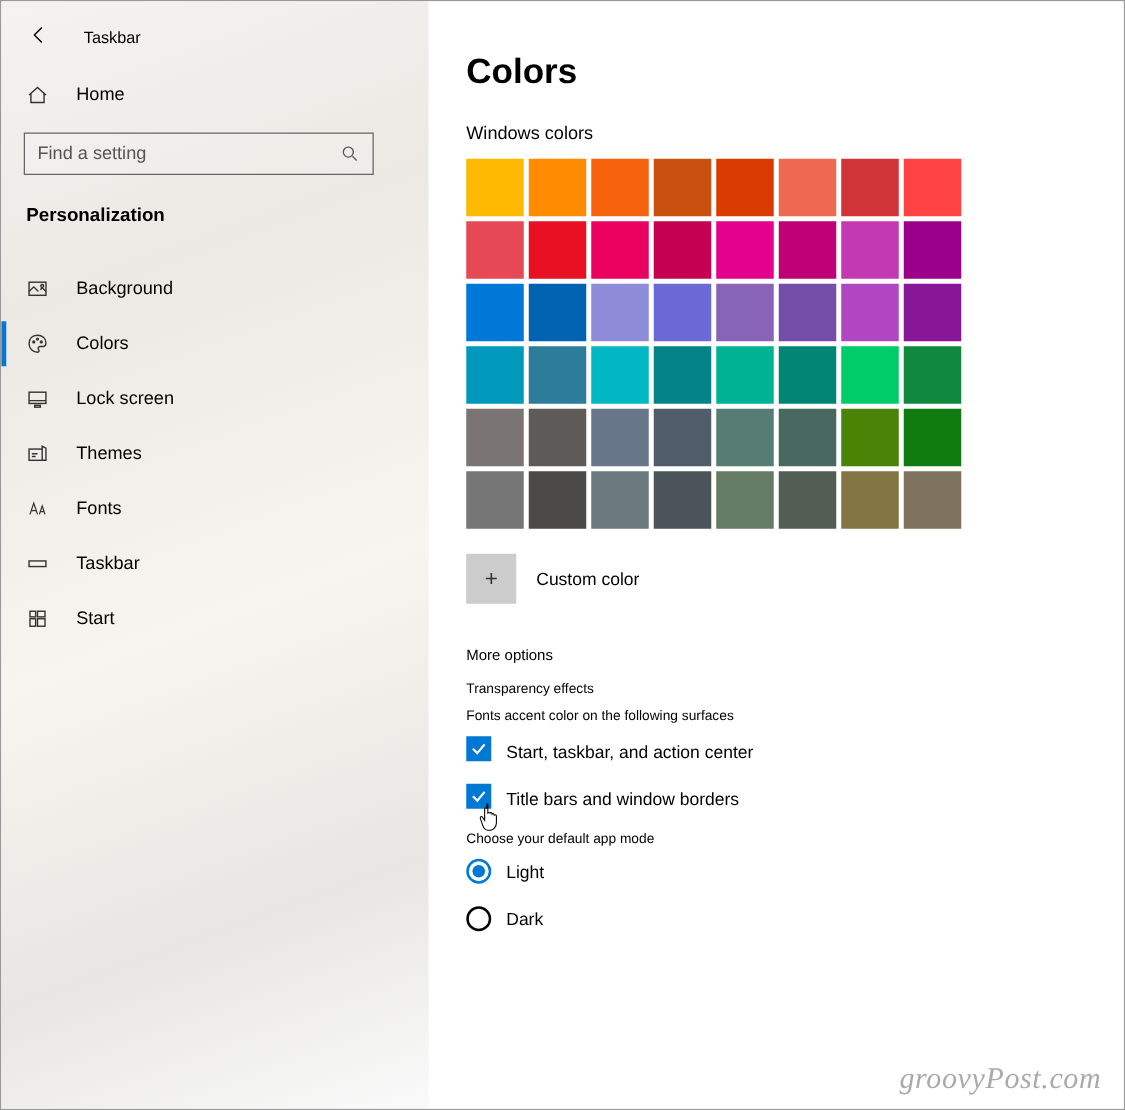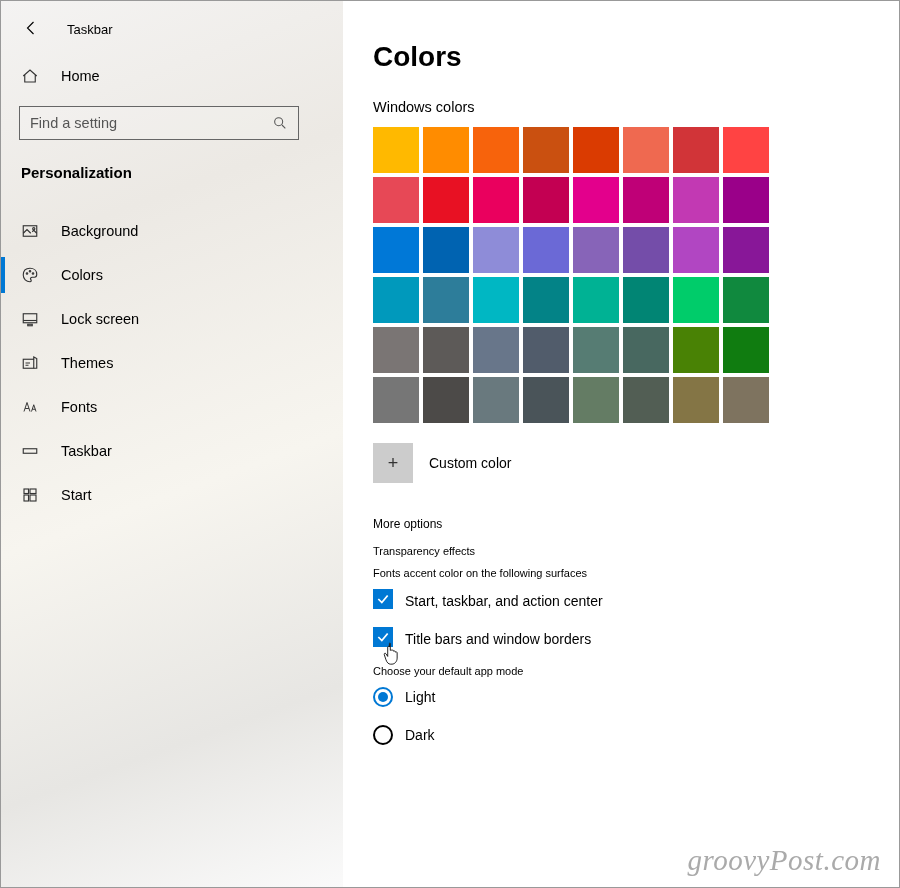--- a/index.html
+++ b/index.html
@@ -132,21 +132,21 @@
     position:absolute;
     left:8px; top:14px;
     width:22px; height:24px;
     pointer-events:none;
   }
   .watermark {
     position:absolute;
     right:18px; bottom:10px;
     font-family: Georgia, 'Times New Roman', serif;
     font-style: italic;
-    font-size:29px;
+    font-size:24px;
     color:#aaa;
     letter-spacing:0.5px;
   }
 </style>
 </head>
 <body>
 
 <div class="app">
 
   <div class="sidebar">

